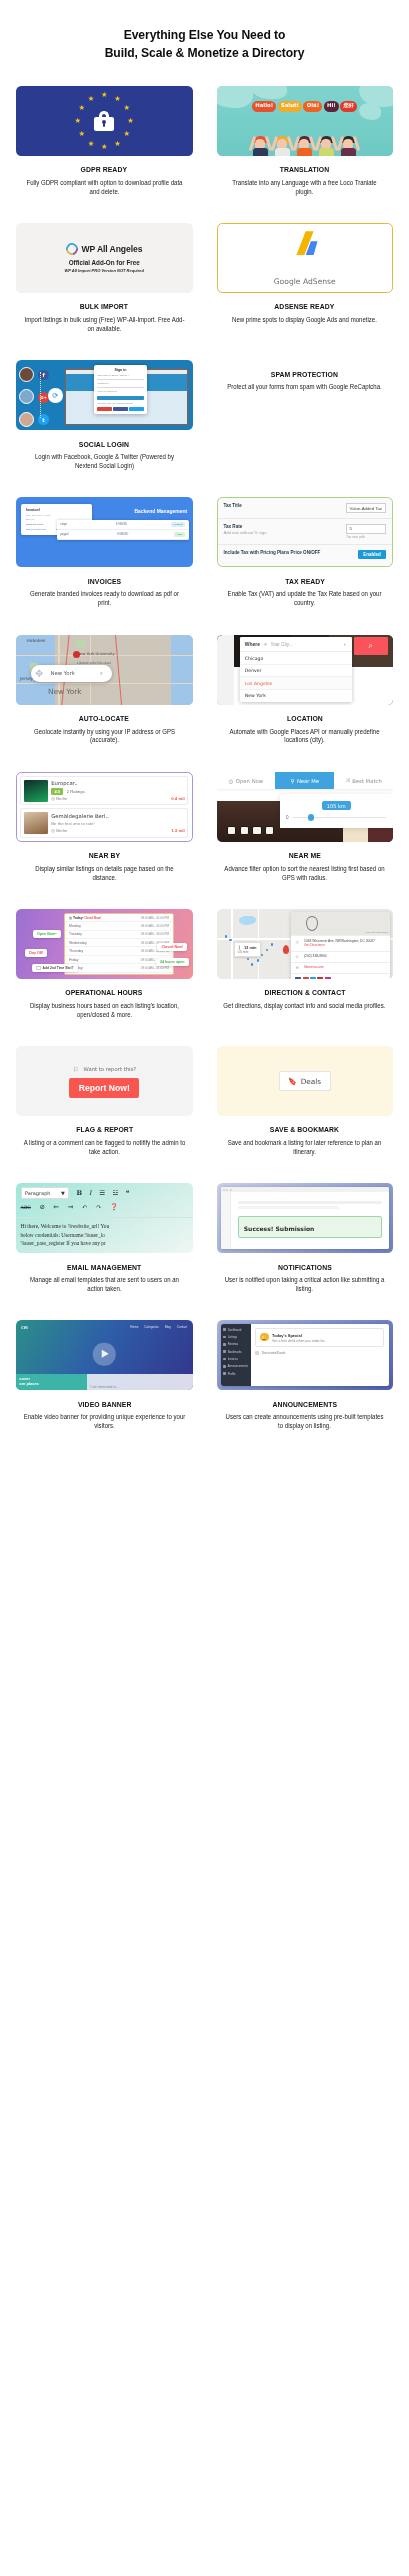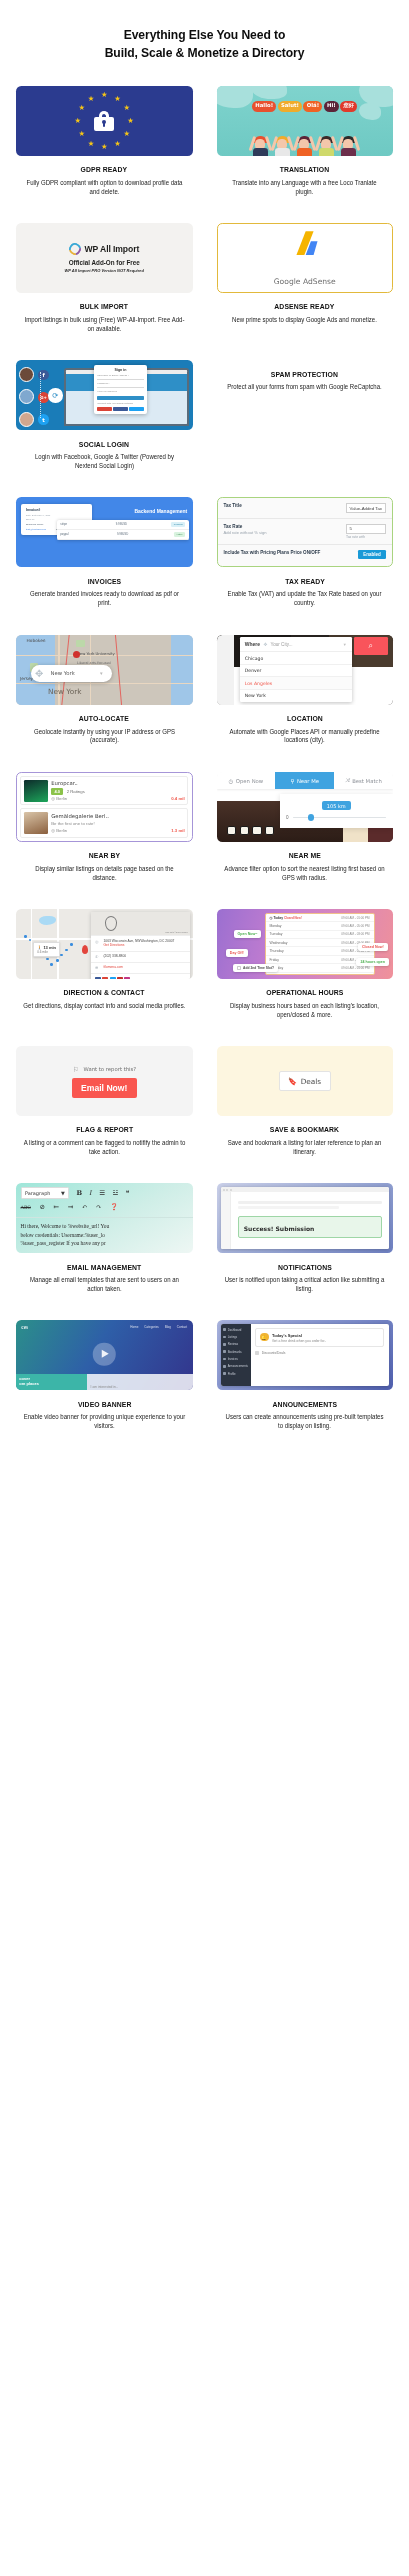--- a/index.html
+++ b/index.html
@@ -455,21 +455,21 @@
         </div>
       </div>
       <div class="cap-title">TRANSLATION</div>
       <div class="cap-desc">Translate into any Language with a free Loco Tranlate plugin.</div>
     </div>
 
     <div class="cell">
       <div class="thumb wpai">
         <div class="logo-row">
           <span class="swirl"></span>
-          <span class="brand">WP All Import</span>
+          <span class="brand">WP All Angeles</span>
         </div>
         <div class="sub1">Official Add-On for Free</div>
         <div class="sub2">WP All Import PRO Version NOT Required</div>
       </div>
       <div class="cap-title">BULK IMPORT</div>
       <div class="cap-desc">Import listings in bulk using (Free) WP-All-Import. Free Add-on available.</div>
     </div>
 
     <div class="cell">
       <div class="thumb adsense">
@@ -708,20 +708,69 @@
                 <i class="knob"></i>
               </span>
           </div>
         </div>
       </div>
       <div class="cap-title">NEAR ME</div>
       <div class="cap-desc">Advance filter option to sort the nearest listing first based on GPS with radius.</div>
     </div>
 
     <div class="cell">
+      <div class="thumb ophours">
+        <div class="card">
+          <div class="r hd">
+            <span class="d">◷ <b>Today</b> <i class="cn" style="font-style:normal">Closed Now!</i></span>
+            <span class="t">09:00 AM - 01:00 PM</span>
+          </div>
+          <div class="r">
+              <span class="d">Monday</span>
+              <span class="t">09:00 AM - 05:00 PM</span>
+            </div>
+          <div class="r">
+              <span class="d">Tuesday</span>
+              <span class="t">09:00 AM - 03:00 PM</span>
+            </div>
+          <div class="r">
+              <span class="d">Wednesday</span>
+              <span class="t">09:00 AM - 03:00 PM</span>
+            </div>
+          <div class="r">
+              <span class="d">Thursday</span>
+              <span class="t">09:00 AM - 03:00 PM</span>
+            </div>
+          <div class="r">
+              <span class="d">Friday</span>
+              <span class="t">09:00 AM - 03:00 PM</span>
+            </div>
+          <div class="r">
+              <span class="d">Saturday</span>
+              <span class="t">09:00 AM - 01:00 PM</span>
+            </div>
+          <div class="r">
+              <span class="d">Sunday</span>
+              <span class="t">08:00 AM - 06:46 PM</span>
+            </div>
+        </div>
+        <span class="tag t-open">Open Now~</span>
+        <span class="tag t-day">Day Off!</span>
+        <span class="tag t-closed">Closed Now!</span>
+        <span class="tag t-24">24 hours open</span>
+        <span class="tag t-slot">
+            <i class="cb"></i>
+            <b>Add 2nd Time Slot?</b>
+          </span>
+      </div>
+      <div class="cap-title">OPERATIONAL HOURS</div>
+      <div class="cap-desc">Display business hours based on each listing's location, open/closed &amp; more.</div>
+    </div>
+
+    <div class="cell">
       <div class="thumb direc">
         <span class="water" style="left:22.5px;top:6.6px;width:17px;height:9.3px;border-radius:50% 40% 60% 50%;"></span>
         <span class="road" style="left:0;top:29px;width:100%;height:2px;"></span>
         <span class="road" style="left:14.5px;top:0;width:1.7px;height:100%;"></span>
         <span class="road" style="left:41px;top:0;width:1.7px;height:100%;"></span>
         <div class="dots">
           <i style="left:0;top:0"></i>
             <i style="left:4.6px;top:3.3px"></i>
             <i style="left:9.3px;top:7.3px"></i>
           <i style="left:13.2px;top:12px"></i>
@@ -765,75 +814,26 @@
             <i style="background:#c4302b"></i>
             <i style="background:#c13584"></i>
           </div>
         </div>
       </div>
       <div class="cap-title">DIRECTION &amp; CONTACT</div>
       <div class="cap-desc">Get directions, display contact info and social media profiles.</div>
     </div>
 
     <div class="cell">
-      <div class="thumb ophours">
-        <div class="card">
-          <div class="r hd">
-            <span class="d">◷ <b>Today</b> <i class="cn" style="font-style:normal">Closed Now!</i></span>
-            <span class="t">09:00 AM - 01:00 PM</span>
-          </div>
-          <div class="r">
-              <span class="d">Monday</span>
-              <span class="t">09:00 AM - 05:00 PM</span>
-            </div>
-          <div class="r">
-              <span class="d">Tuesday</span>
-              <span class="t">09:00 AM - 03:00 PM</span>
-            </div>
-          <div class="r">
-              <span class="d">Wednesday</span>
-              <span class="t">09:00 AM - 03:00 PM</span>
-            </div>
-          <div class="r">
-              <span class="d">Thursday</span>
-              <span class="t">09:00 AM - 03:00 PM</span>
-            </div>
-          <div class="r">
-              <span class="d">Friday</span>
-              <span class="t">09:00 AM - 03:00 PM</span>
-            </div>
-          <div class="r">
-              <span class="d">Saturday</span>
-              <span class="t">09:00 AM - 01:00 PM</span>
-            </div>
-          <div class="r">
-              <span class="d">Sunday</span>
-              <span class="t">08:00 AM - 06:46 PM</span>
-            </div>
-        </div>
-        <span class="tag t-open">Open Now~</span>
-        <span class="tag t-day">Day Off!</span>
-        <span class="tag t-closed">Closed Now!</span>
-        <span class="tag t-24">24 hours open</span>
-        <span class="tag t-slot">
-            <i class="cb"></i>
-            <b>Add 2nd Time Slot?</b>
-          </span>
-      </div>
-      <div class="cap-title">OPERATIONAL HOURS</div>
-      <div class="cap-desc">Display business hours based on each listing's location, open/closed &amp; more.</div>
-    </div>
-
-    <div class="cell">
       <div class="thumb flagrep">
         <div class="top">
           <span class="fg">⚐</span>
           <span class="tx">Want to report this?</span>
         </div>
-        <div class="btn">Email Now!</div>
+        <div class="btn">Report Now!</div>
       </div>
       <div class="cap-title">FLAG &amp; REPORT</div>
       <div class="cap-desc">A listing or a comment can be flagged to notifify the admin to take action.</div>
     </div>
 
     <div class="cell">
       <div class="thumb savebk">
         <div class="btn">
           <span class="bm">🔖</span>
           <span>Deals</span>

